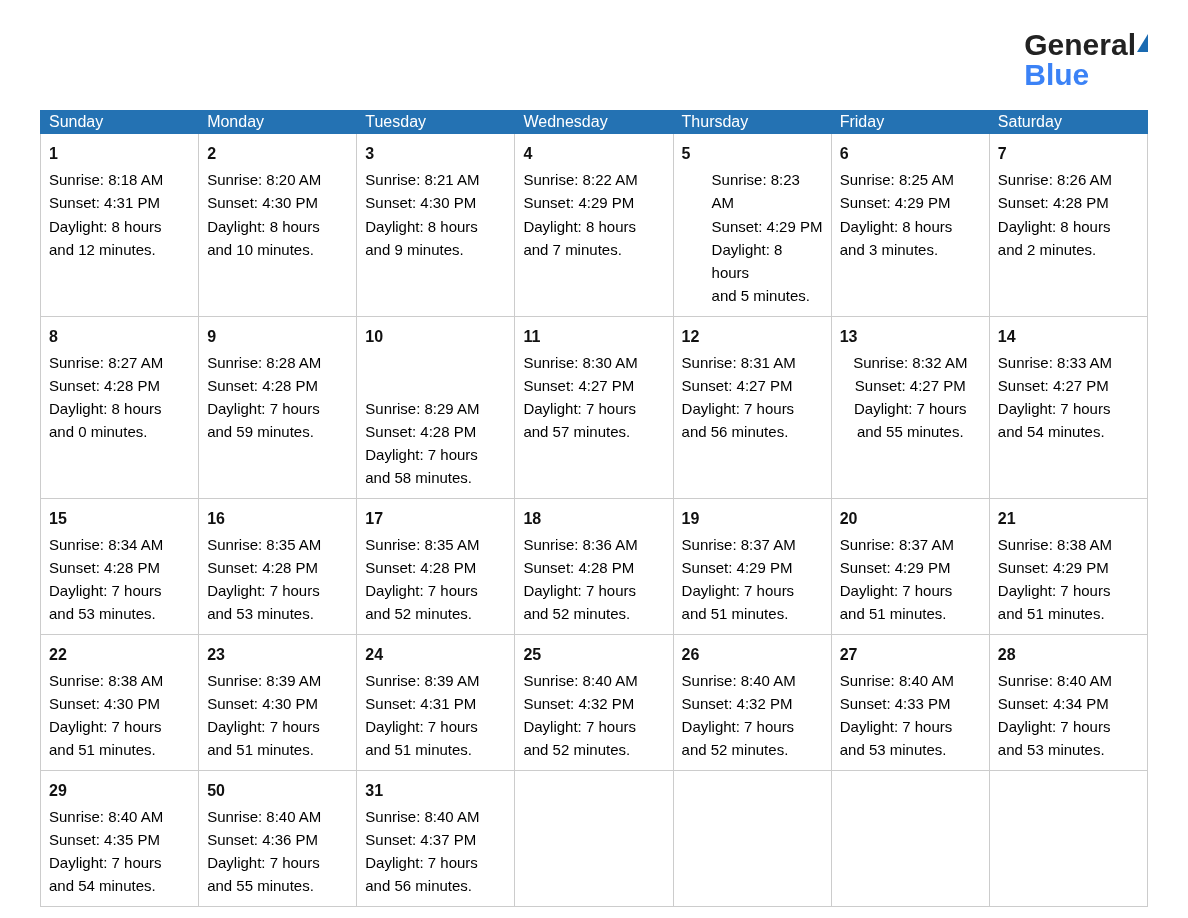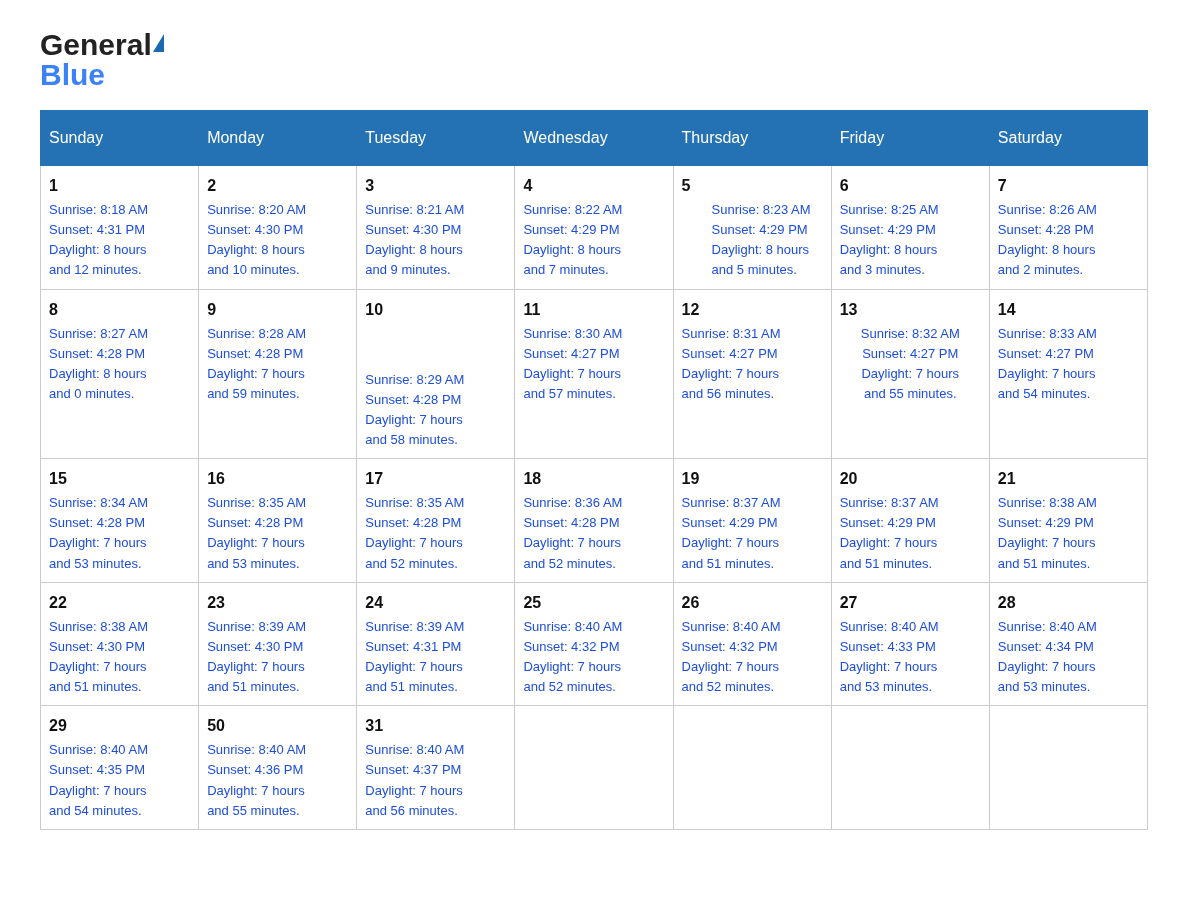--- a/index.html
+++ b/index.html
@@ -5,21 +5,21 @@
     * { box-sizing: border-box; margin: 0; padding: 0; }
     body {
       font-family: Arial, sans-serif;
       background: #fff;
       padding: 30px 40px;
       width: 1188px;
       min-height: 918px;
     }
     .header {
       display: flex;
-      justify-content: space-between;
+      justify-content: flex-end;
       align-items: flex-start;
       margin-bottom: 20px;
     }
     .logo {
       display: flex;
       flex-direction: column;
       line-height: 1;
     }
     .title-block {
       text-align: right;
@@ -38,21 +38,21 @@
     .calendar {
       width: 100%;
       border-collapse: collapse;
       table-layout: fixed;
     }
     .calendar thead tr {
       background-color: #2472b3;
       color: #fff;
     }
     .calendar thead th {
-      padding: 18px 8px;
+      padding: 2px 8px;
       font-size: 16px;
       font-weight: normal;
       text-align: left;
       border: 1px solid #2472b3;
     }
     .calendar tbody td {
       vertical-align: top;
       border: 1px solid #ccc;
       padding: 8px;
       font-size: 13px;
@@ -64,22 +64,22 @@
       height: 100px;
     }
     .day-number {
       font-size: 16px;
       font-weight: bold;
       color: #111;
       display: block;
       margin-bottom: 2px;
     }
     .day-info {
-      font-size: 13px;
-      color: #1d4ed8;
+      font-size: 15px;
+      color: #000000;
       line-height: 1.55;
     }
     .empty-cell {
       background: #fff;
     }
     .logo-row {
       display: flex;
       align-items: center;
     }
     .logo-text-general {

